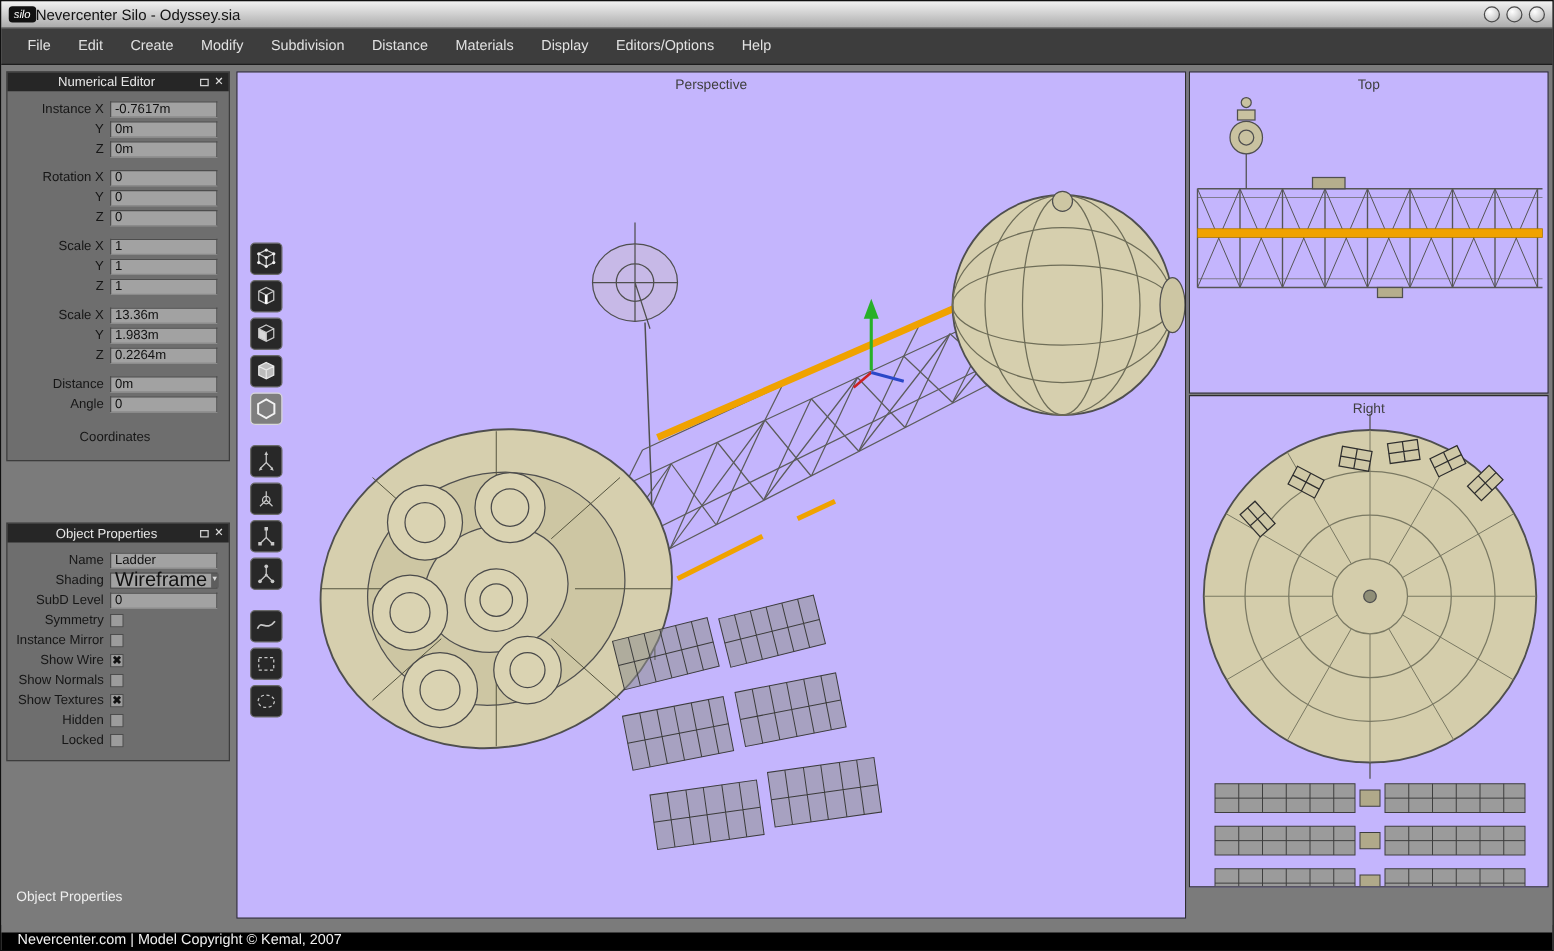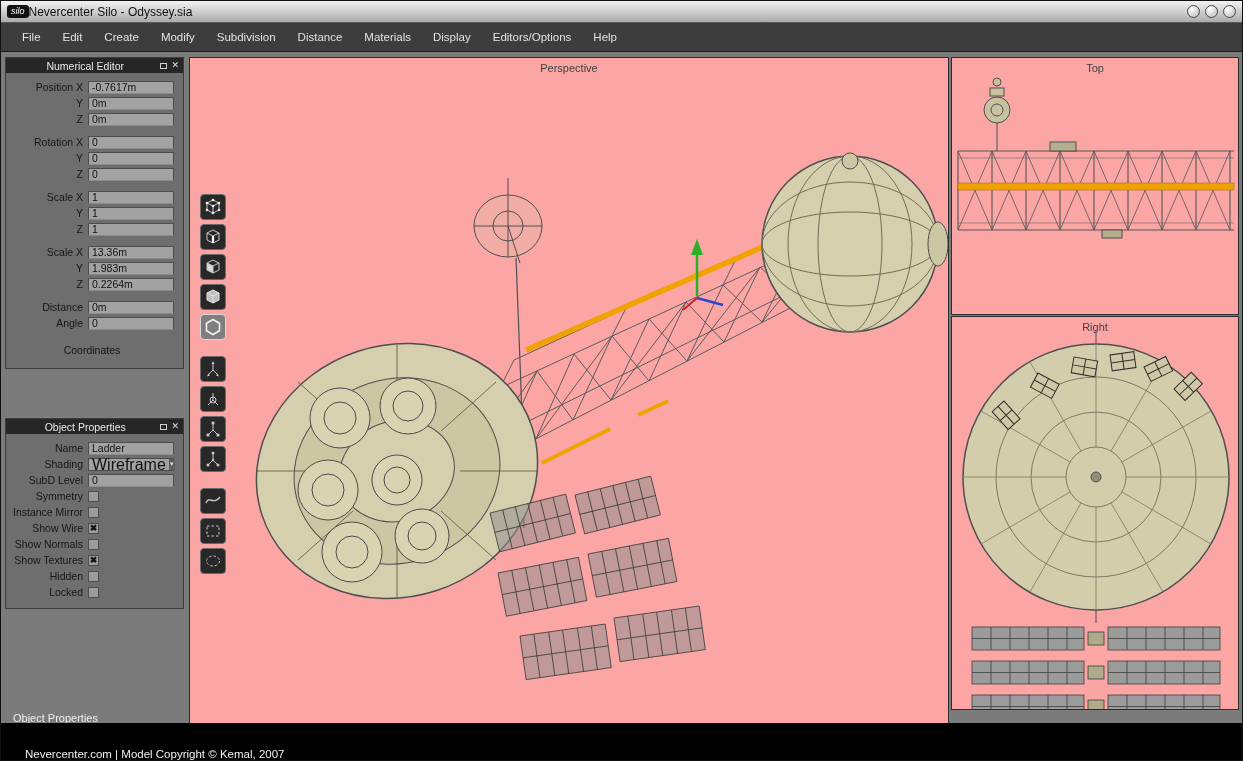--- a/index.html
+++ b/index.html
@@ -35,35 +35,35 @@
   .row label { flex:0 0 76px; text-align:right; font-size:10.5px; color:#161616; padding-right:5px; white-space:nowrap; }
   .field { width:86px; height:13px; background:#a2a2a2; border:1px solid #4d4d4d; border-bottom-color:#8b8b8b; font-family:"Liberation Sans",sans-serif; font-size:10.5px; color:#111; padding:0 3px; }
   .dropdown { width:86px; height:13px; display:flex; border:1px solid #4d4d4d; }
   .dd-value { flex:1; background:#a2a2a2; font-size:16px; color:#111; padding:0 3px; line-height:11px; }
   .dd-arrow { width:13px; background:#5d5d5d; color:#d8d8d8; font-size:6px; display:flex; align-items:center; justify-content:center; }
   .checkbox { width:11px; height:11px; background:#9c9c9c; border:1px solid #4d4d4d; font-size:9px; font-weight:bold; color:#111; display:flex; align-items:center; justify-content:center; line-height:10px; }
 
   .sidebar-status { position:absolute; left:12px; top:660px; color:#efefef; font-size:11px; }
 
   
-  .viewport { position:absolute; background:#fca5a5; border:1px solid #2e2e2e; overflow:hidden; }
+  .viewport { position:absolute; background:#c4b5fd; border:1px solid #2e2e2e; overflow:hidden; }
   .vp-perspective { left:188px; top:5px; width:760px; height:678px; }
   .vp-top { left:950px; top:5px; width:288px; height:258px; }
   .vp-right { left:950px; top:264px; width:288px; height:394px; }
   .vp-label { position:absolute; top:4px; left:0; right:0; text-align:center; font-size:11px; color:#3f3f3f; z-index:3; }
   .vp-svg { position:absolute; left:0; top:0; }
 
   
   .vtoolbar { position:absolute; left:10px; top:136px; display:flex; flex-direction:column; z-index:4; }
   .tool-btn { width:26px; height:26px; margin-bottom:4px; background:#282828; border:1px solid #6a6a6a; border-radius:4px; display:flex; align-items:center; justify-content:center; }
   .tool-btn.active { background:#7e7e7e; border-color:#d8d8d8; }
   .tool-spacer { height:12px; }
 
   
-  .statusbar { position:absolute; left:0; bottom:0; width:100%; height:37px; background:#000; color:#f0f0f0; font-size:11.5px; display:flex; align-items:flex-end; padding-left:24px; }
+  .statusbar { position:absolute; left:0; bottom:0; width:100%; height:14px; background:#000; color:#f0f0f0; font-size:11.5px; display:flex; align-items:flex-start; padding-left:13px; }
 </style>
 </head>
 <body>
 
 <div class="window">
 
   <div class="titlebar">
     <span class="logo">silo</span>
     <span class="win-title">Nevercenter Silo - Odyssey.sia</span>
     <span class="win-controls">
@@ -89,21 +89,21 @@
   <div class="content">
 
     <div class="panel" style="top:5px;">
       <div class="panel-header">
         <span class="panel-title">Numerical Editor</span>
         <span class="panel-float"></span>
         <span class="panel-close">✕</span>
       </div>
       <div class="panel-body">
         <div class="row">
-            <label>Position X</label>
+            <label>Instance X</label>
             <input class="field" value="-0.7617m" style="">
           </div>
         <div class="row">
             <label>Y</label>
             <input class="field" value="0m" style="">
           </div>
         <div class="row">
             <label>Z</label>
             <input class="field" value="0m" style="">
           </div>

